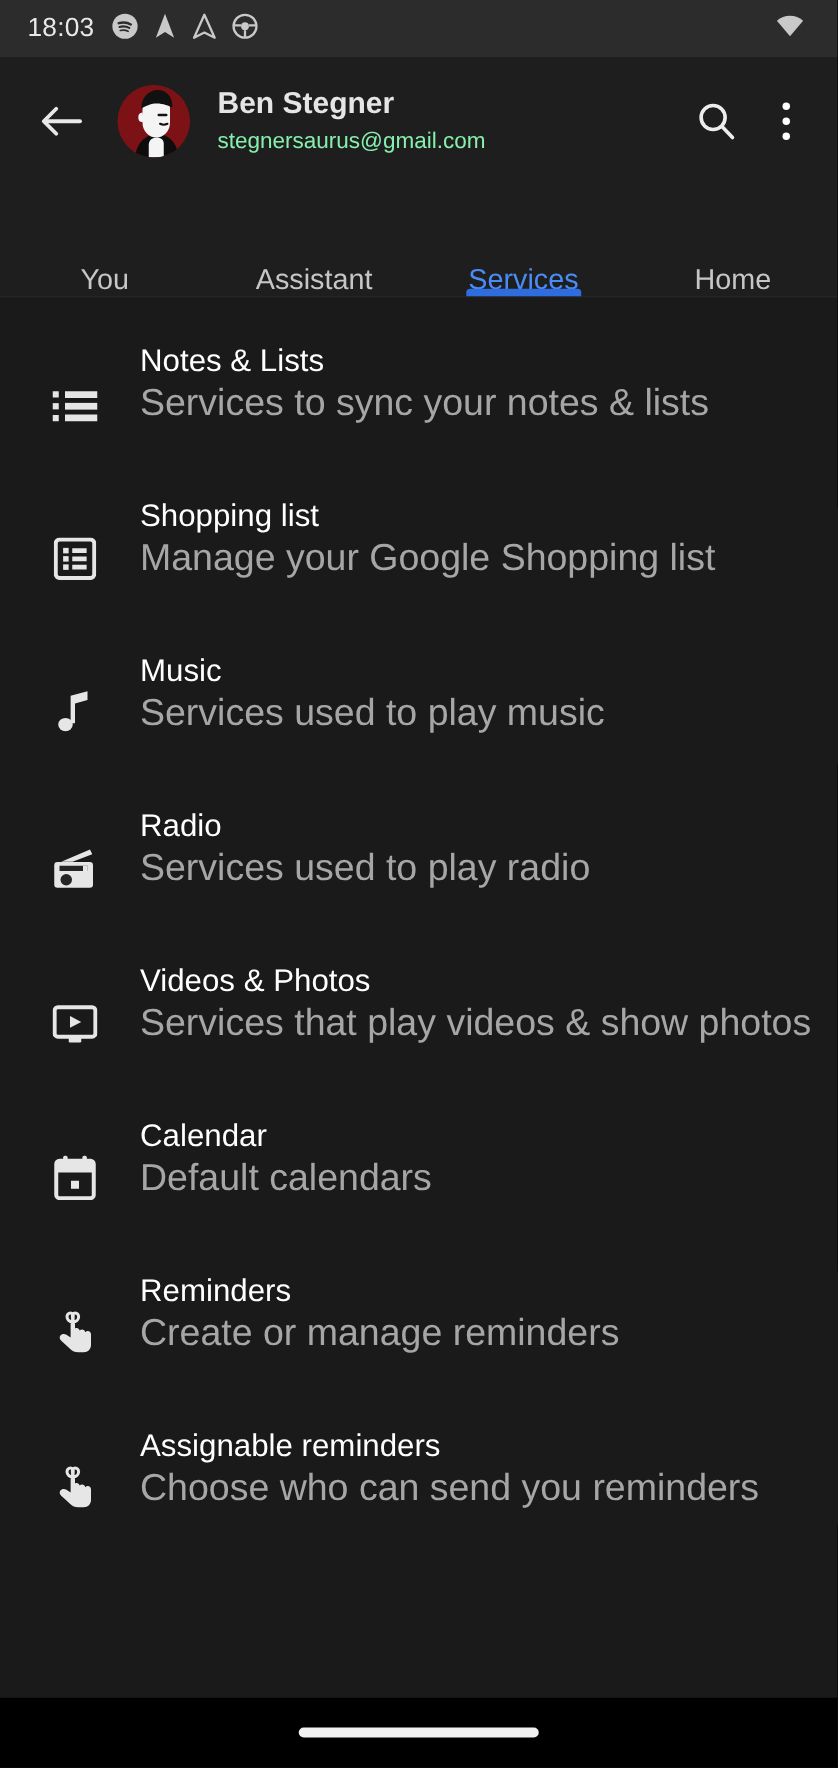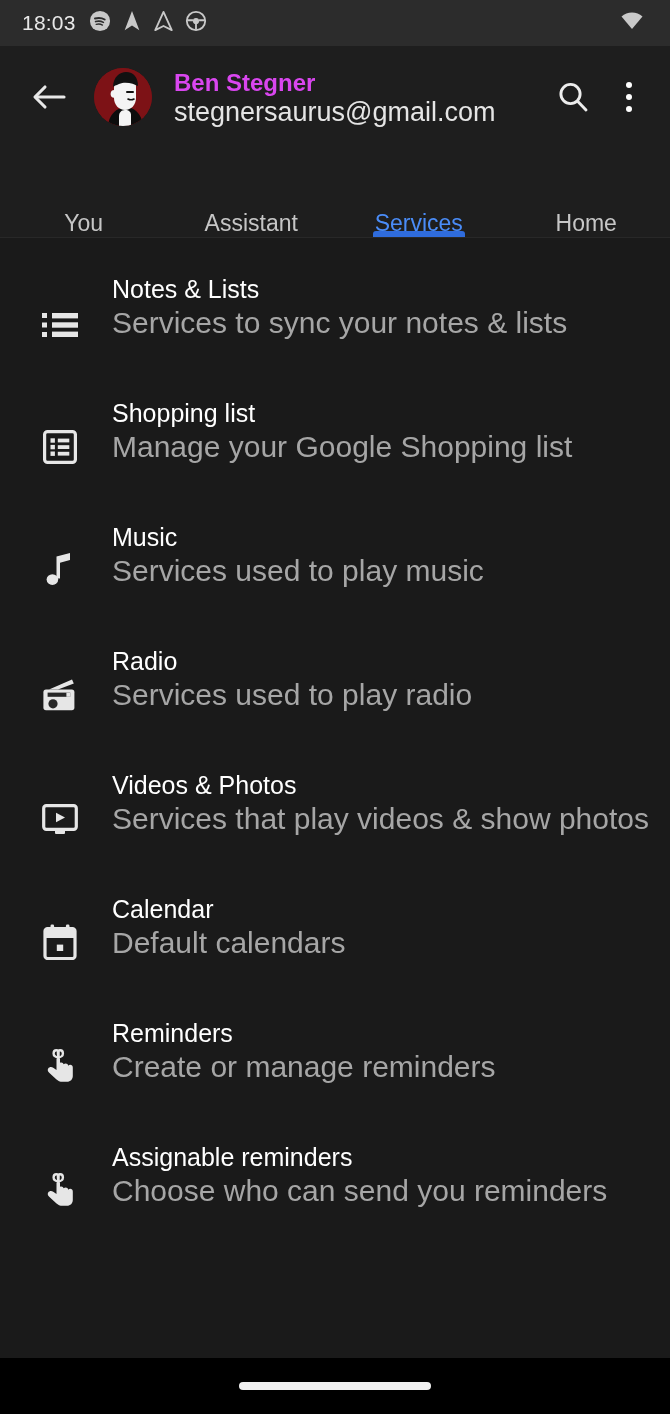--- a/index.html
+++ b/index.html
@@ -73,29 +73,29 @@
     overflow: hidden;
     position: relative;
     cursor: pointer;
   }
   .account-text {
     margin-left: 22px;
     flex: 1 1 auto;
     min-width: 0;
   }
   .account-name {
-    color: #d946ef;
+    color: #e5e5e5;
     font-size: 24px;
     font-weight: bold;
     line-height: 30px;
     white-space: nowrap;
   }
   .account-email {
-    color: #e5e5e5;
-    font-size: 27px;
+    color: #86efac;
+    font-size: 18px;
     line-height: 28px;
     white-space: nowrap;
   }
   .bar-action {
     width: 50px; height: 50px;
     display: flex; align-items: center; justify-content: center;
     flex: 0 0 auto;
     cursor: pointer;
   }
   .bar-action.overflow { width: 34px; margin-left: 14px; }

